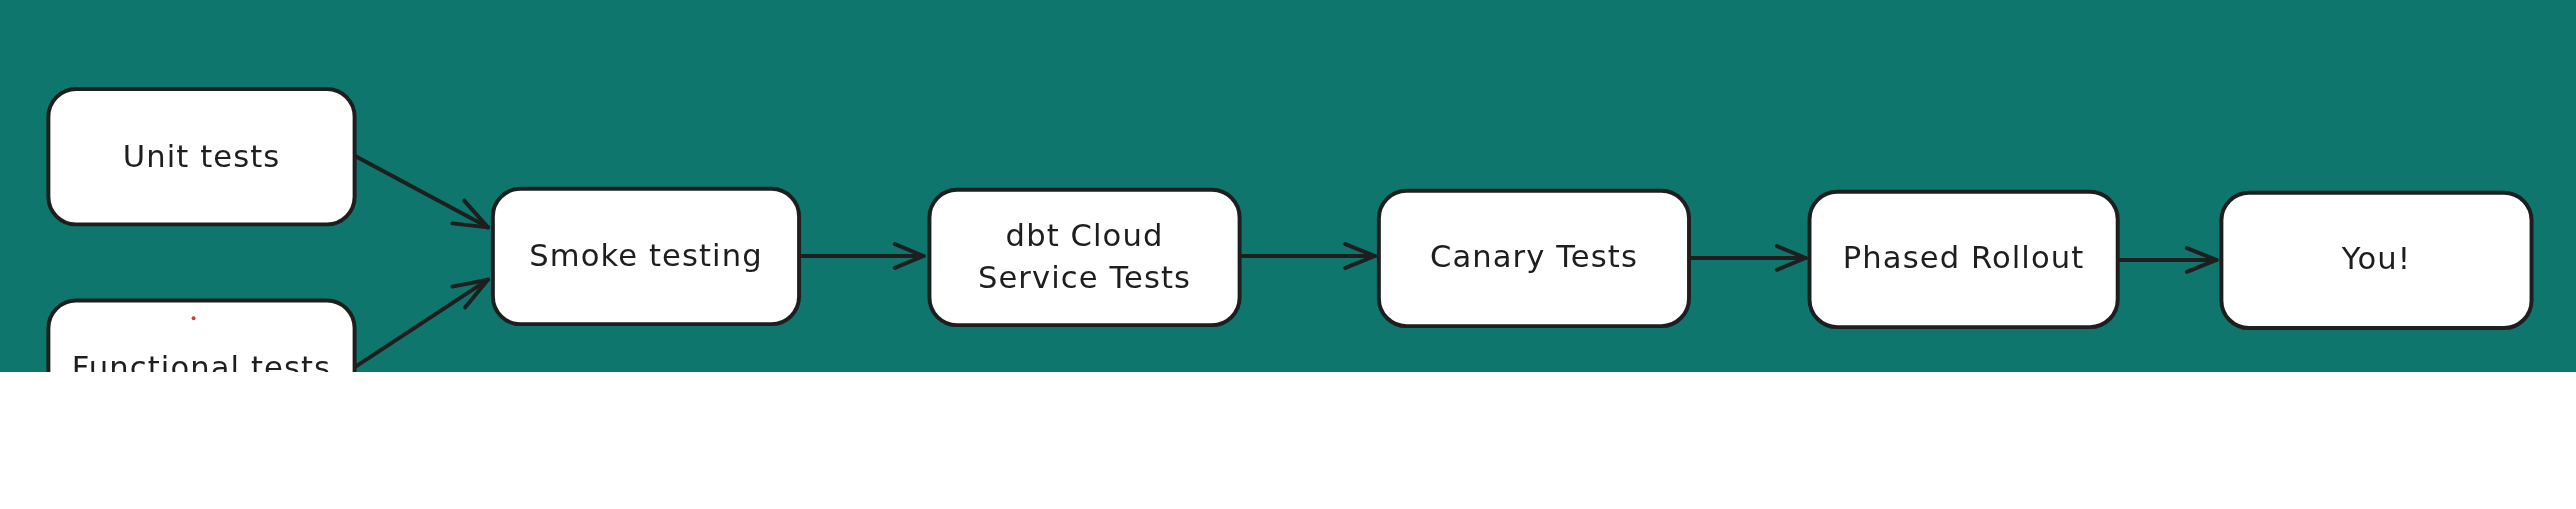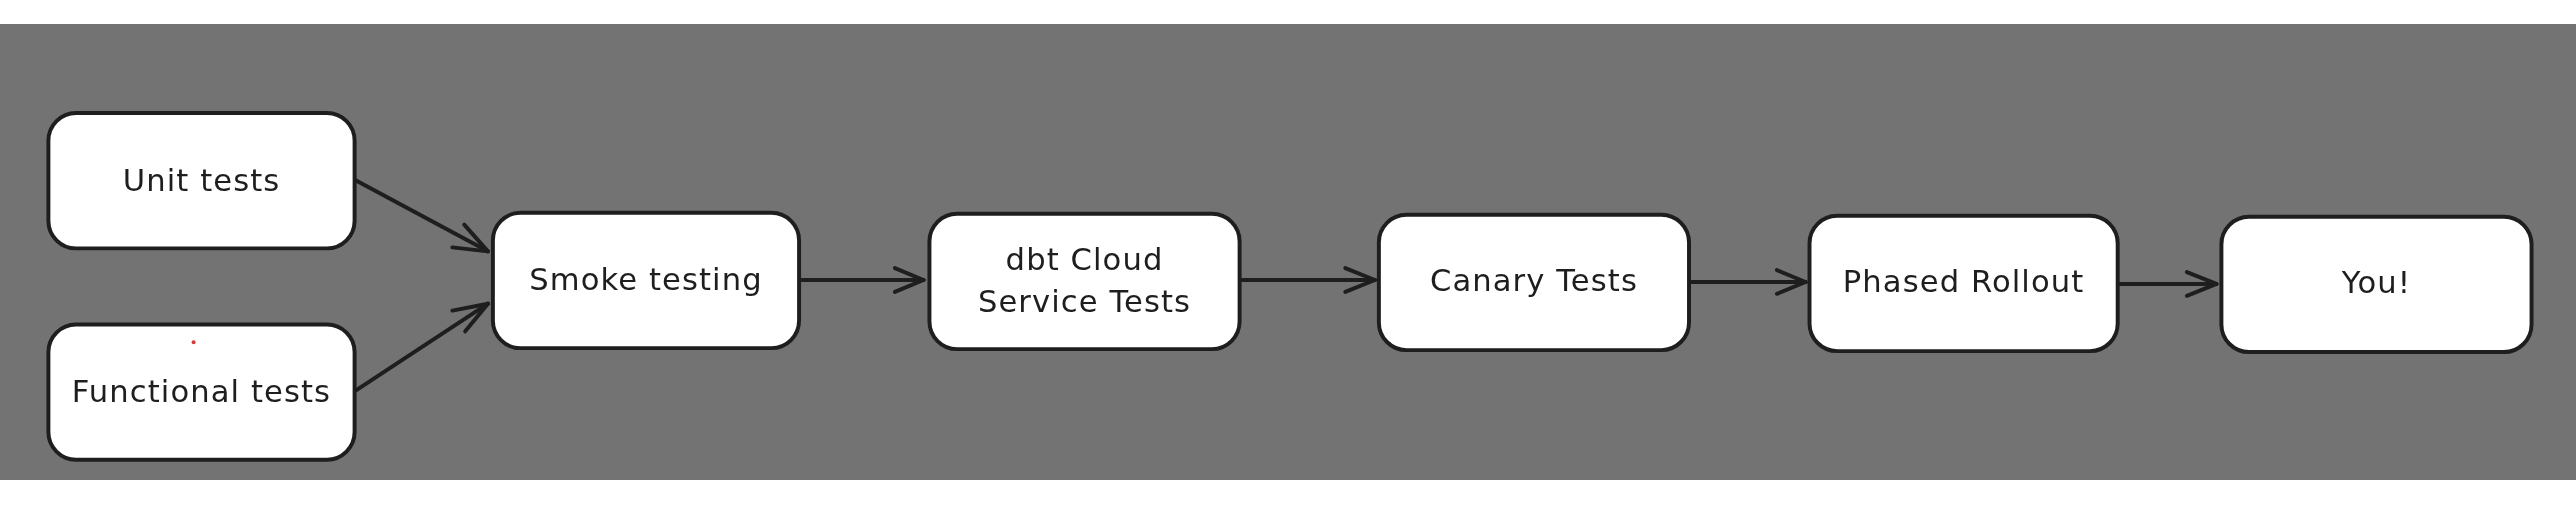--- a/index.html
+++ b/index.html
@@ -7,24 +7,23 @@
     margin: 0;
     padding: 0;
     background: #ffffff;
   }
   body {
     font-family: "DejaVu Sans", sans-serif;
   }
   #canvas {
     position: relative;
     width: 2576px;
-    height: 456px;
-    background: #737373;
+    height: 372px;
+    background: #0f766e;
     overflow: hidden;
-    margin-top: 24px;
   }
   #diagram-svg {
     position: absolute;
     left: 0;
     top: 0;
     width: 2576px;
     height: 510px;
   }
   .node-rect {
     fill: #ffffff;

